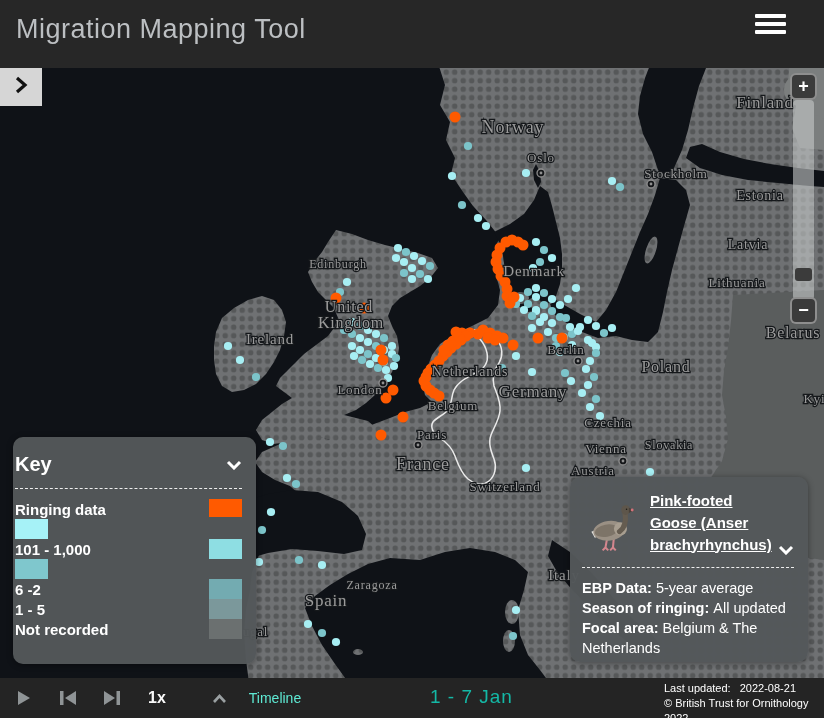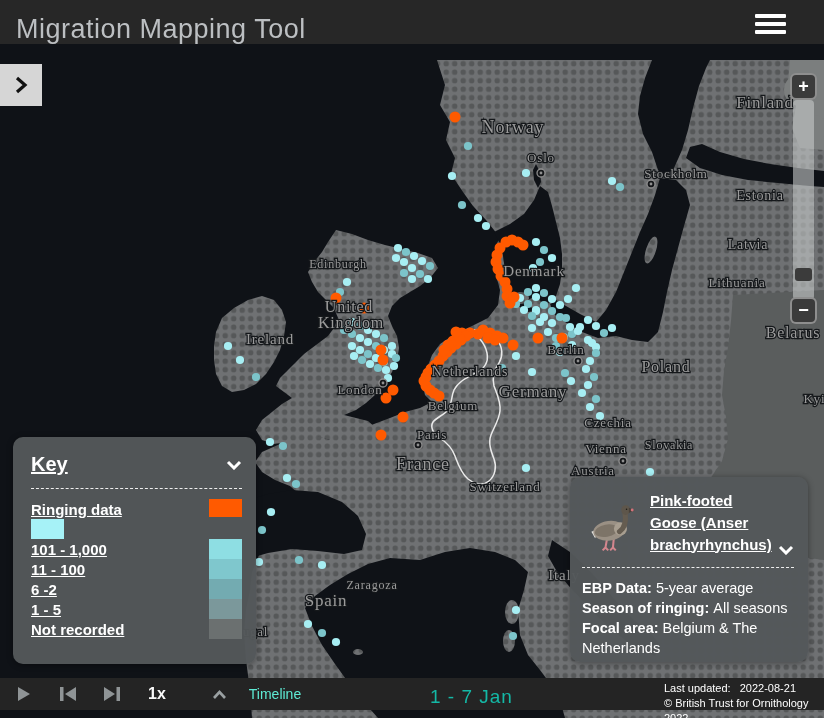--- a/index.html
+++ b/index.html
@@ -4,21 +4,21 @@
 <style>
   html,body{margin:0;padding:0;background:#111;}
   .app{position:relative;width:824px;height:718px;overflow:hidden;background:#0f1217;
        font-family:"Liberation Sans","DejaVu Sans",sans-serif;}
   
   svg.map{position:absolute;left:0;top:0;width:824px;height:718px;display:block;}
   .mlabel{font-family:"Liberation Serif","DejaVu Serif",serif;fill:#9b9b9b;
           stroke:#15181b;stroke-width:2.4px;paint-order:stroke;letter-spacing:.8px;}
   .cyan0{fill:#a7eef3;} .cyan1{fill:#7cc4ca;} .odot{fill:#ff5a00;}
   
-  header{position:absolute;left:0;top:0;width:824px;height:44px;background:#272727;z-index:30;}
+  header{position:absolute;left:0;top:0;width:824px;height:68px;background:#272727;z-index:30;}
   .app-title{position:absolute;left:16px;top:14px;font-size:27px;font-weight:300;
              color:#bcbfc2;letter-spacing:.5px;}
   .burger{position:absolute;right:38px;top:14px;width:31px;height:24px;background:none;border:0;
           cursor:pointer;padding:0;}
   .burger span{display:block;height:3.5px;background:#fff;border-radius:1px;margin:0 0 4.5px 0;}
   
   .side-toggle{position:absolute;left:0;top:64px;width:42px;height:42px;background:#d6d6d6;
                z-index:20;display:flex;align-items:center;justify-content:center;cursor:pointer;}
   
   .zoom-track{position:absolute;right:10px;top:100px;width:21px;height:200px;
@@ -26,38 +26,38 @@
   .zoom-handle{position:absolute;right:12px;top:268px;width:17px;height:13px;background:#3b3b3b;
                border-radius:3px;z-index:19;cursor:grab;}
   .zoom-btn{position:absolute;right:7px;width:27px;height:27px;background:#3b3b3b;color:#fff;
             border:2px solid rgba(225,225,225,.5);border-radius:6px;z-index:19;cursor:pointer;
             font-size:18px;font-weight:bold;line-height:23px;text-align:center;padding:0;}
   .zoom-in{top:73px;} .zoom-out{top:297px;}
   
   .panel{position:absolute;background:rgba(84,88,90,.97);border-radius:10px;color:#fff;z-index:15;
          box-shadow:0 1px 6px rgba(0,0,0,.4);}
   .key-panel{left:13px;top:437px;width:243px;height:227px;padding:0;}
-  .key-inner{padding:16px 14px 12px 18px;text-decoration:underline;}
+  .key-inner{padding:16px 14px 12px 2px;}
   .panel-title-row{display:flex;align-items:center;justify-content:space-between;}
   .key-title{font-size:20px;font-weight:bold;}
   .dashed{border:0;border-top:1px dashed rgba(255,255,255,.9);margin:12px 0 10px 0;}
   .key-row{display:flex;align-items:center;height:20px;}
   .key-row .klabel{font-size:15px;font-weight:bold;flex:1;}
   .key-row .swatch{width:33px;height:20px;}
   .key-row:first-child .swatch{height:18px;margin-bottom:2px;}
   .species-panel{left:570px;top:477px;width:238px;height:185px;}
   .sp-inner{padding:13px 14px 12px 12px;}
   .sp-top{display:flex;align-items:flex-end;}
   .sp-title{flex:1;margin-left:8px;font-size:15px;font-weight:bold;line-height:1.45;
             text-decoration:underline;color:#fff;cursor:pointer;}
   .sp-chev{margin-top:26px;}
   .detail-line{font-size:14.5px;line-height:1.38;}
   .detail-line b{font-weight:bold;}
   
-  .tbar{position:absolute;left:0;top:678px;width:824px;height:32px;background:#242424;z-index:30;
+  .tbar{position:absolute;left:0;top:678px;width:824px;height:40px;background:#242424;z-index:30;
         display:flex;align-items:center;}
   .tctl{background:none;border:0;padding:0;cursor:pointer;display:flex;align-items:center;}
   .speed{color:#fafafa;font-size:16px;font-weight:bold;background:none;border:0;cursor:pointer;}
   .tl-label{color:#5eead4;font-size:14px;}
   .date-range{position:absolute;left:430px;top:8px;color:#14b8a6;font-size:19px;letter-spacing:1px;}
   .tbar-right{position:absolute;left:664px;top:3px;color:#fff;font-size:11px;line-height:15px;}
 </style>
 </head>
 <body>
 
@@ -370,21 +370,20 @@
             <div class="swatch" style="background: rgb(255, 90, 0);"></div>
           </div>
           <div class="key-row">
             <div class="swatch" style="background: rgb(166, 242, 247);"></div>
           </div>
           <div class="key-row">
             <span class="klabel">101 - 1,000</span>
             <div class="swatch" style="background: rgb(142, 222, 227);"></div>
           </div>
           <div class="key-row">
-            <span class="klabel">11 - 100</span>
             <div class="swatch" style="background: rgb(127, 199, 205);"></div>
           </div>
           <div class="key-row">
             <span class="klabel">6 -2</span>
             <div class="swatch" style="background: rgb(115, 171, 177);"></div>
           </div>
           <div class="key-row">
             <span class="klabel">1 - 5</span>
             <div class="swatch" style="background: rgb(123, 152, 155);"></div>
           </div>
@@ -413,21 +412,21 @@
           <circle cx="47.5" cy="12" r="0.8" fill="#1d1a16"></circle>
         </svg>
         <div class="sp-title">Pink-footed Goose (Anser brachyrhynchus)</div>
         <svg class="sp-chev" width="16" height="10" viewBox="0 0 16 10" style="cursor:pointer">
           <polyline points="2,2 8,8 14,2" fill="none" stroke="#fff" stroke-width="3"></polyline>
         </svg>
       </div>
       <hr class="dashed">
       <div id="spDetails">
           <div class="detail-line"><b>EBP Data: </b><span>5-year average</span></div>
-          <div class="detail-line"><b>Season of ringing: </b><span>All seasons</span></div>
+          <div class="detail-line"><b>Season of ringing: </b><span>All updated</span></div>
           <div class="detail-line"><b>Focal area: </b><span>Belgium &amp; The Netherlands</span></div>
         </div>
     </div>
   </div>
 
   <div class="tbar">
     <button class="tctl" style="margin-left:17px">
       <svg width="13" height="14" viewBox="0 0 13 14">
         <polygon points="1,0 13,7 1,14" fill="#8f9496"></polygon>
         </svg>

